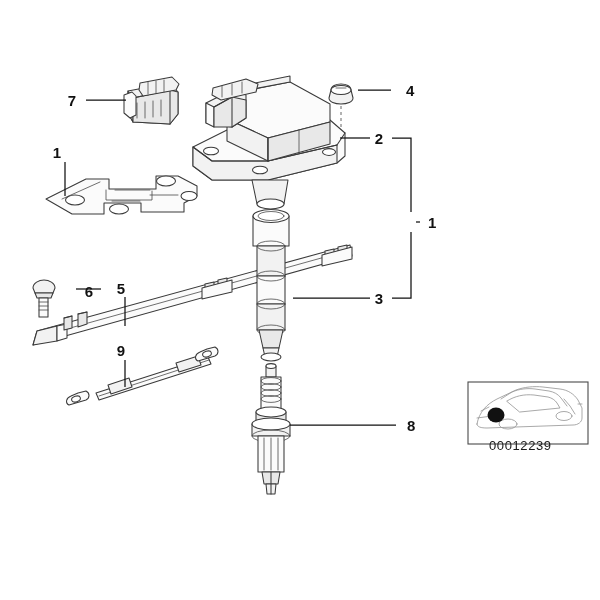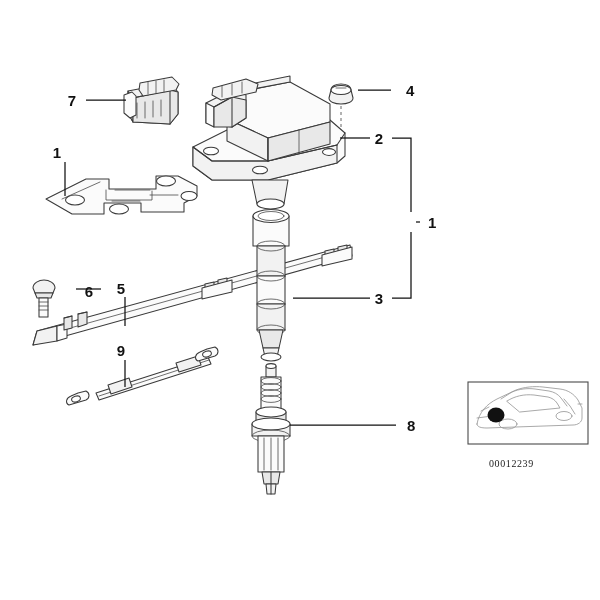--- a/index.html
+++ b/index.html
@@ -44,23 +44,23 @@
     font-family: "Liberation Sans", sans-serif;
     font-weight: bold;
     font-size: 15px;
     color: #111111;
     line-height: 1;
     white-space: nowrap;
   }
   #inset-code {
     position: absolute;
     left: 489px;
-    top: 458px;
-    font-family: Liberation Serif, serif;
-    font-size: 10px;
+    top: 438px;
+    font-family: Liberation Sans, sans-serif;
+    font-size: 13px;
     letter-spacing: 0.6px;
     color: #1a1a1a;
     white-space: nowrap;
   }
   #footer {
     position: absolute;
     left: 0;
     top: 528px;
     width: 600px;
     height: 72px;

